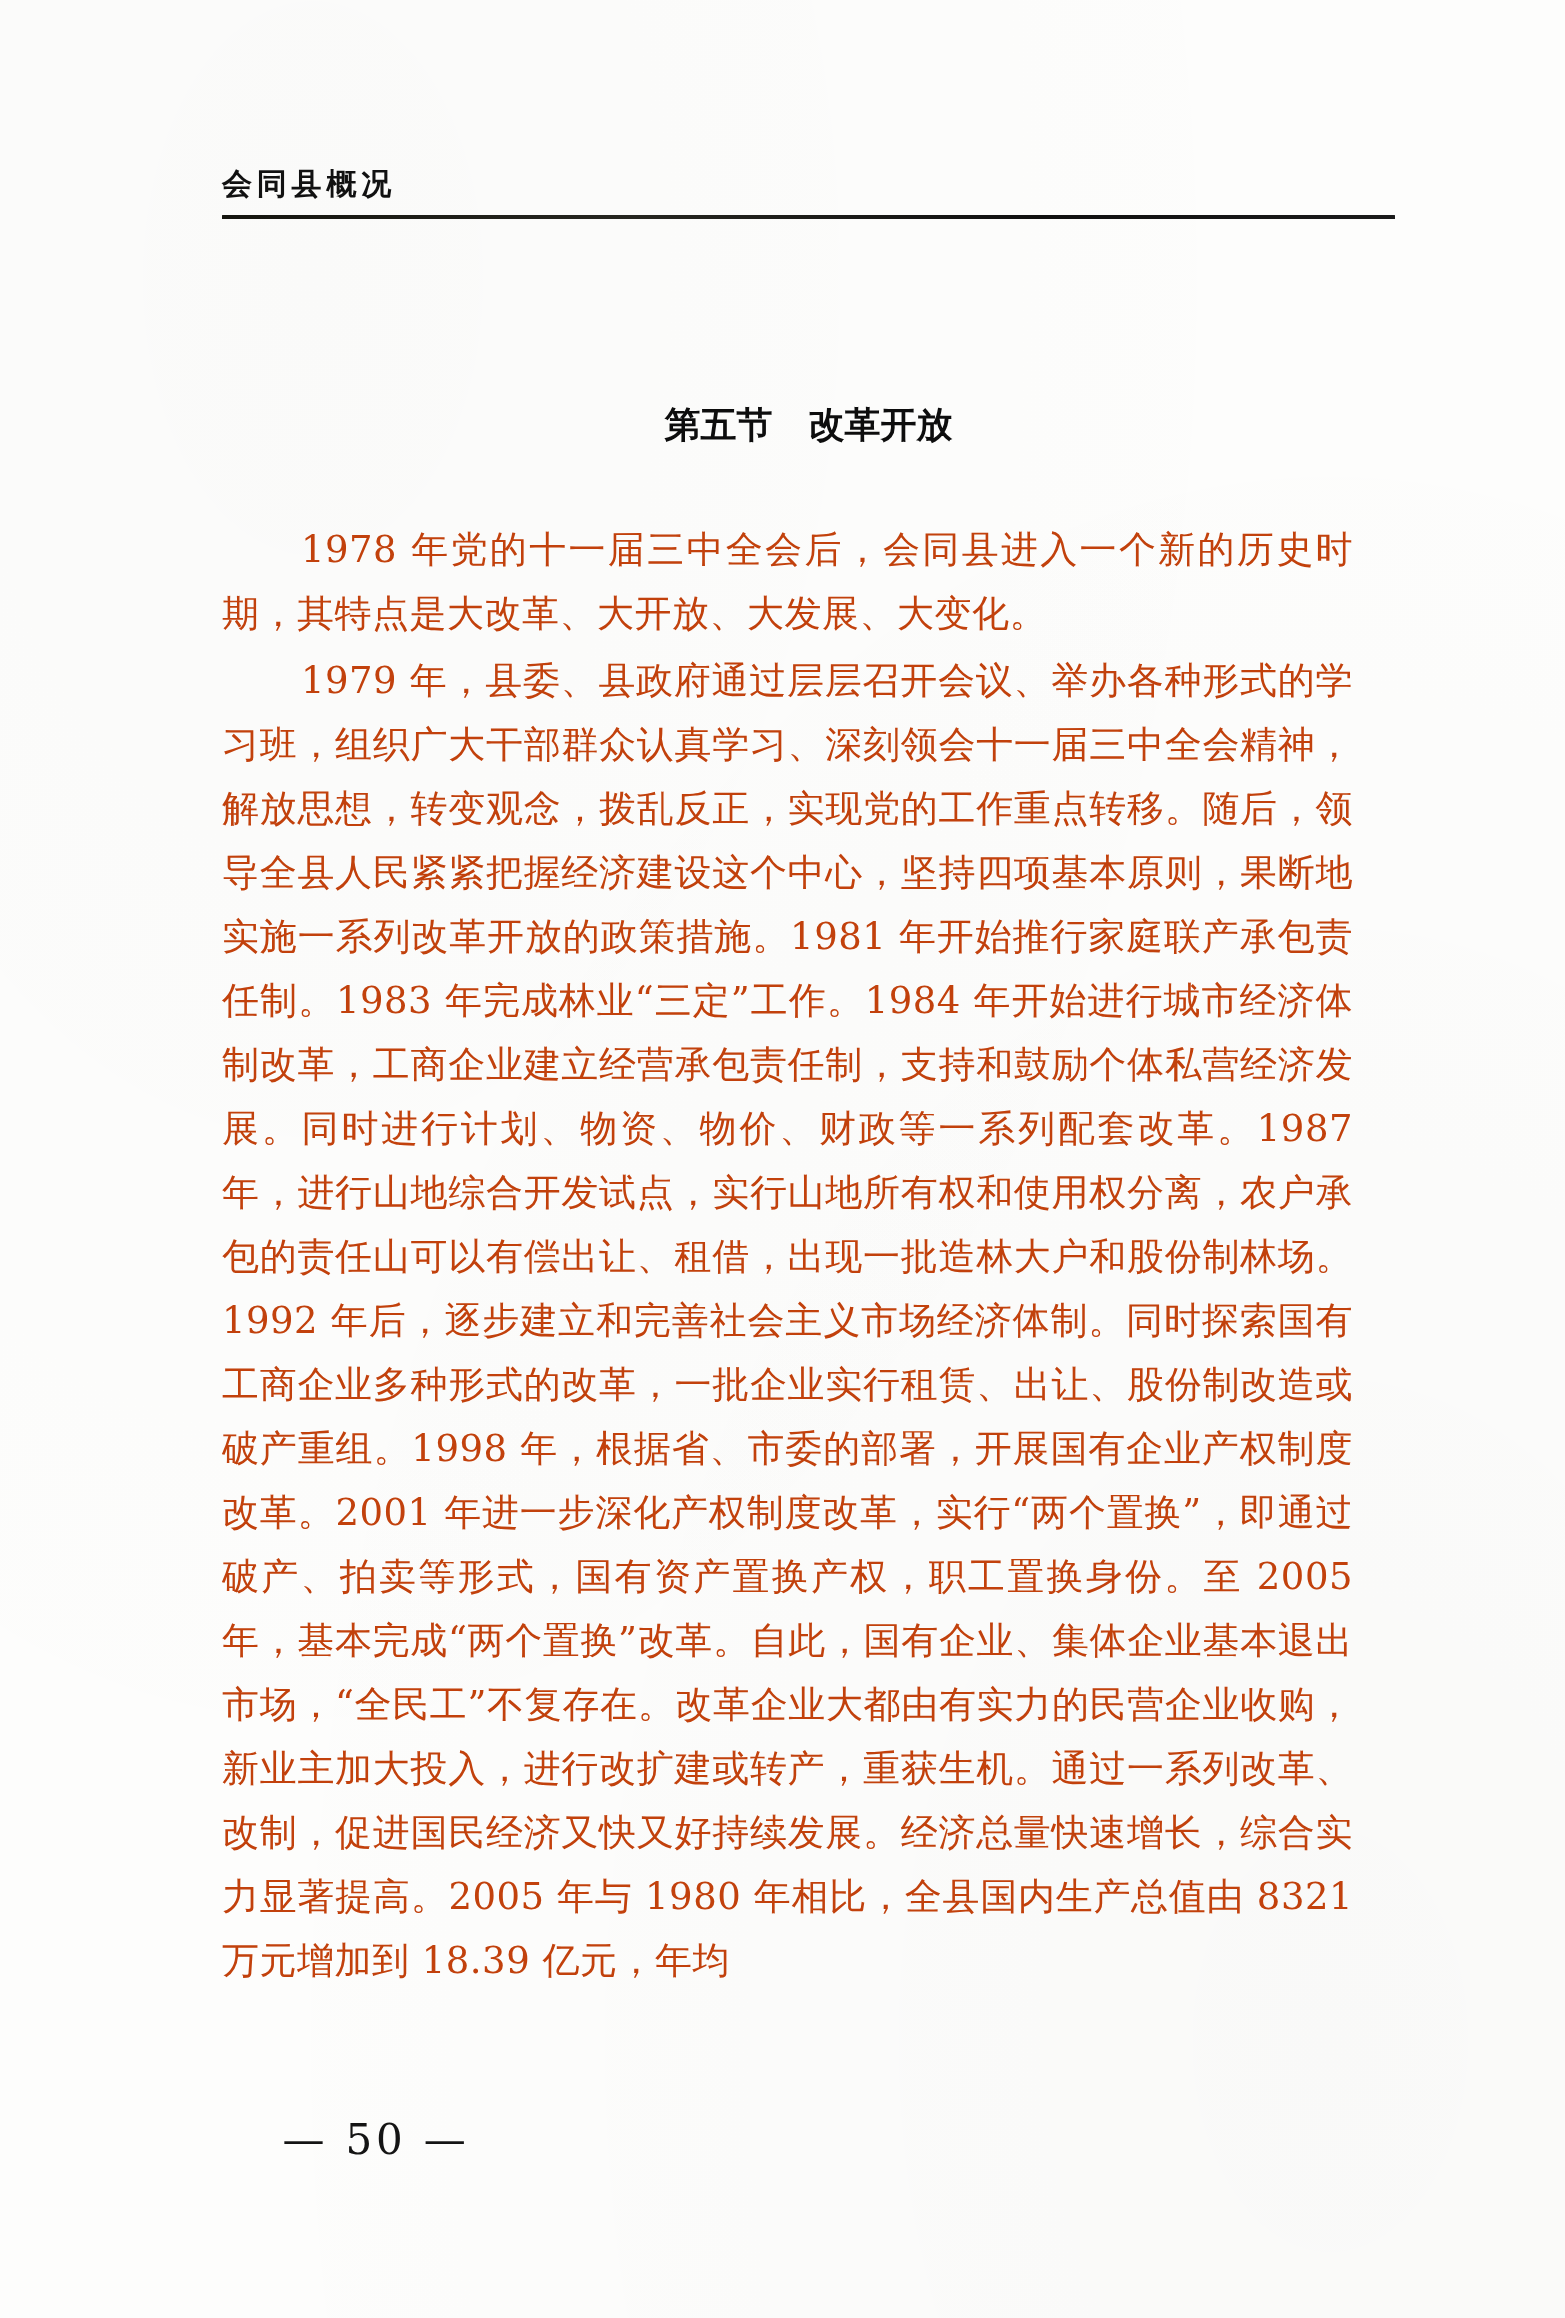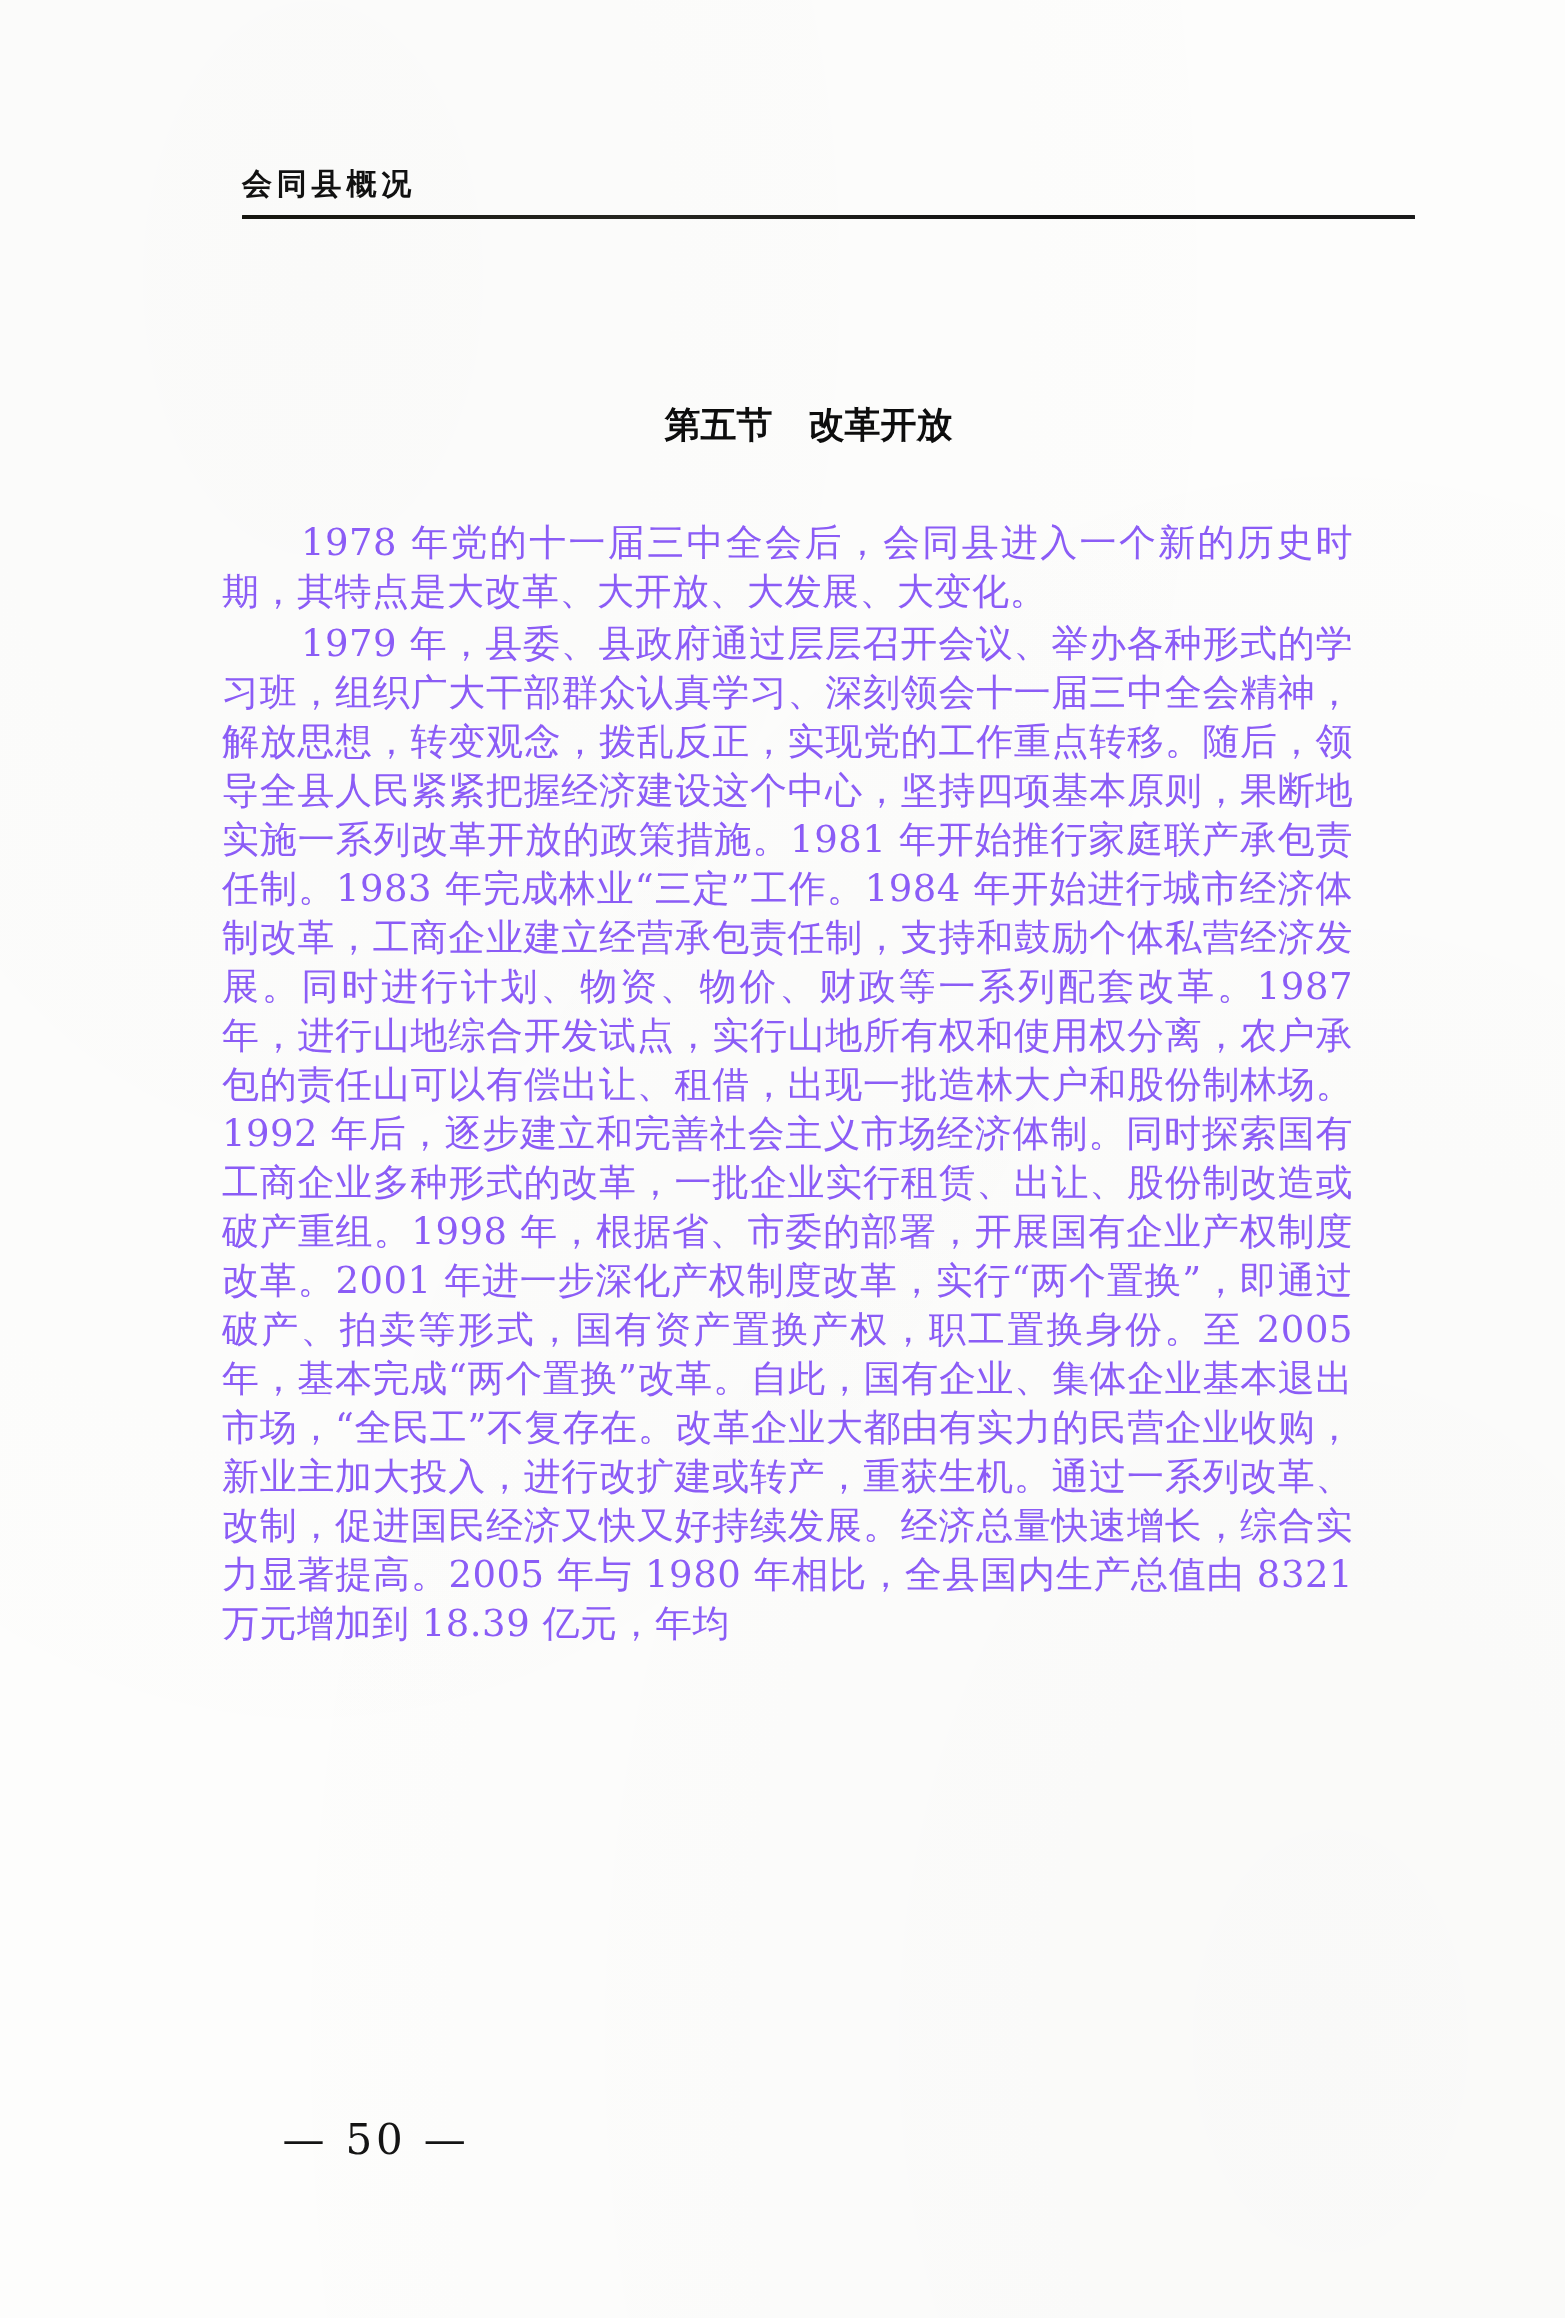--- a/index.html
+++ b/index.html
@@ -27,21 +27,20 @@
       radial-gradient(ellipse at 85% 88%, rgba(0,0,0,0.015), rgba(0,0,0,0) 62%);
     pointer-events: none;
   }
 
   
   .running-head {
     position: absolute;
     left: 222px;
     top: 169px;
     width: 1173px;
-    margin-left: 20px;
   }
 
   .running-head-text {
     font-family: "DejaVu Sans", "Liberation Sans", sans-serif;
     font-size: 30px;
     font-weight: 700;
     letter-spacing: 4.8px;
     line-height: 1;
     color: #111111;
     white-space: nowrap;
@@ -73,26 +72,26 @@
   
   .body-block {
     position: absolute;
     left: 222px;
     top: 518px;
     width: 1131px;
   }
 
   .para {
     font-size: 37px;
-    line-height: 49px;
+    line-height: 64px;
     text-align: justify;
     text-align-last: left;
     text-indent: 79px;
     margin: 0 0 2.9px 0;
-    color: #8b5cf6;
+    color: #c2410c;
     letter-spacing: 0.5px;
     word-break: break-all;
   }
 
   
   .folio {
     position: absolute;
     left: 222px;
     top: 2119px;
     width: 308px;

